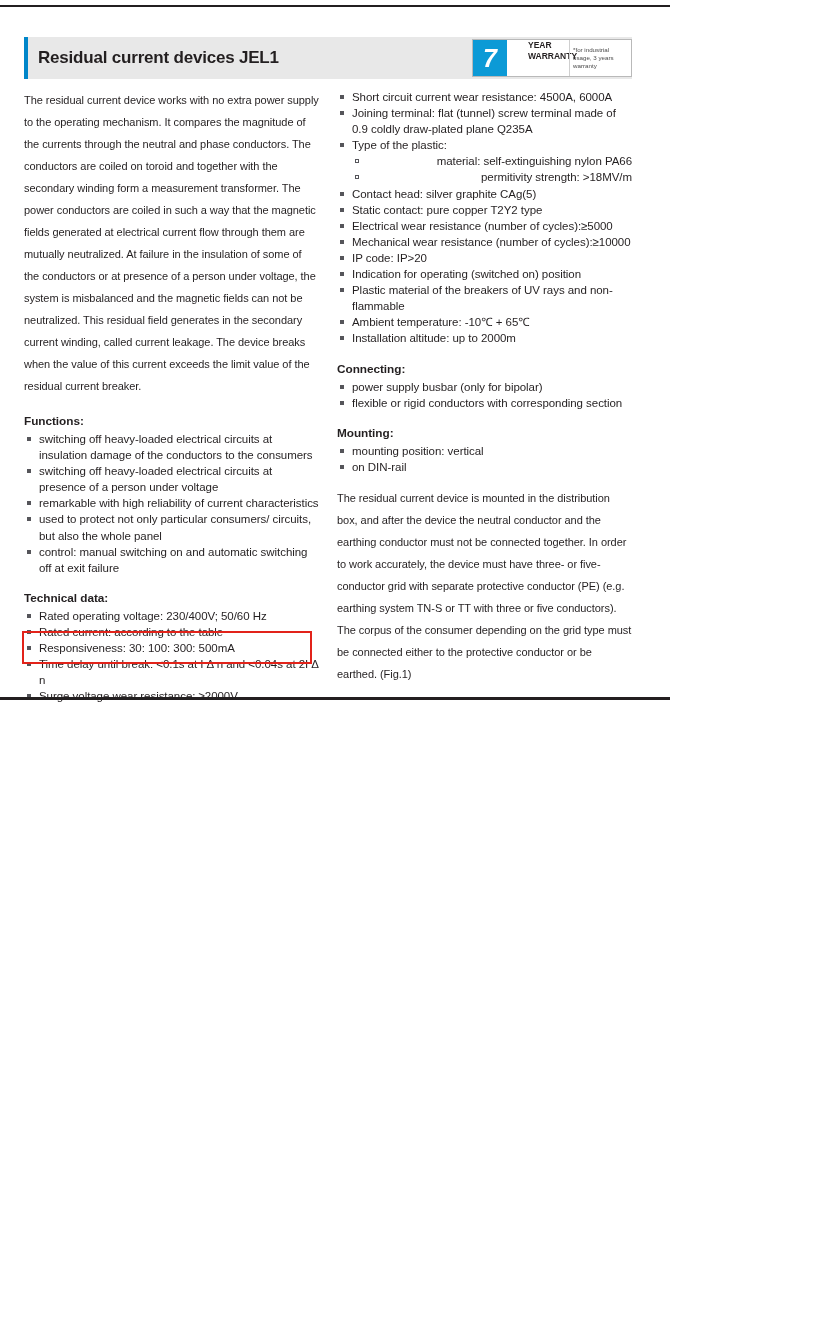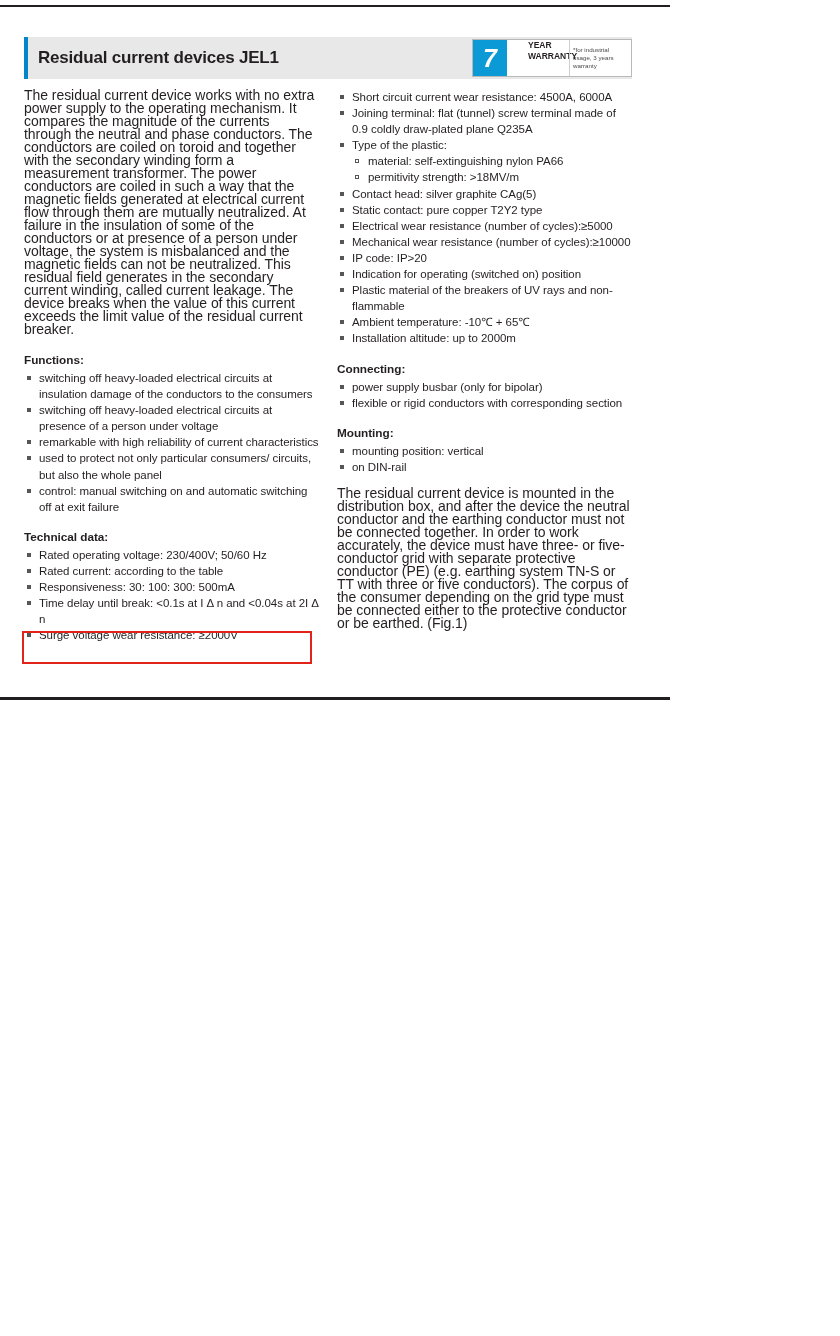--- a/index.html
+++ b/index.html
@@ -128,22 +128,22 @@
     top: 82px;
     font-size: 11.5px;
     line-height: 16px;
   }
   .col-left  { left: 24px;  width: 295px; }
   .col-right { left: 337px; width: 295px; }
 
   p.body {
     margin: 0 0 0 0;
     text-align: left;
-    font-size: 14px;
-    line-height: 13px;
+    font-size: 11px;
+    line-height: 22px;
     letter-spacing: -0.05px;
   }
   h3.sec {
     margin: 14px 0 2px 0;
     font-size: 11.8px;
     font-weight: bold;
     letter-spacing: -0.05px;
   }
   h3.sec.first { margin-top: 16px; }
   ul.bul {
@@ -165,20 +165,21 @@
     left: 3px;
     top: 6px;
     width: 4px;
     height: 4px;
     background: #55555a;
   }
   ul.sub {
     list-style: none;
     margin: 0;
     padding: 0;
+    text-align: right;
   }
   ul.sub > li {
     position: relative;
     padding-left: 16px;
     font-size: 11.5px;
     line-height: 16.1px;
   }
   ul.sub > li::before {
     content: "";
     position: absolute;

